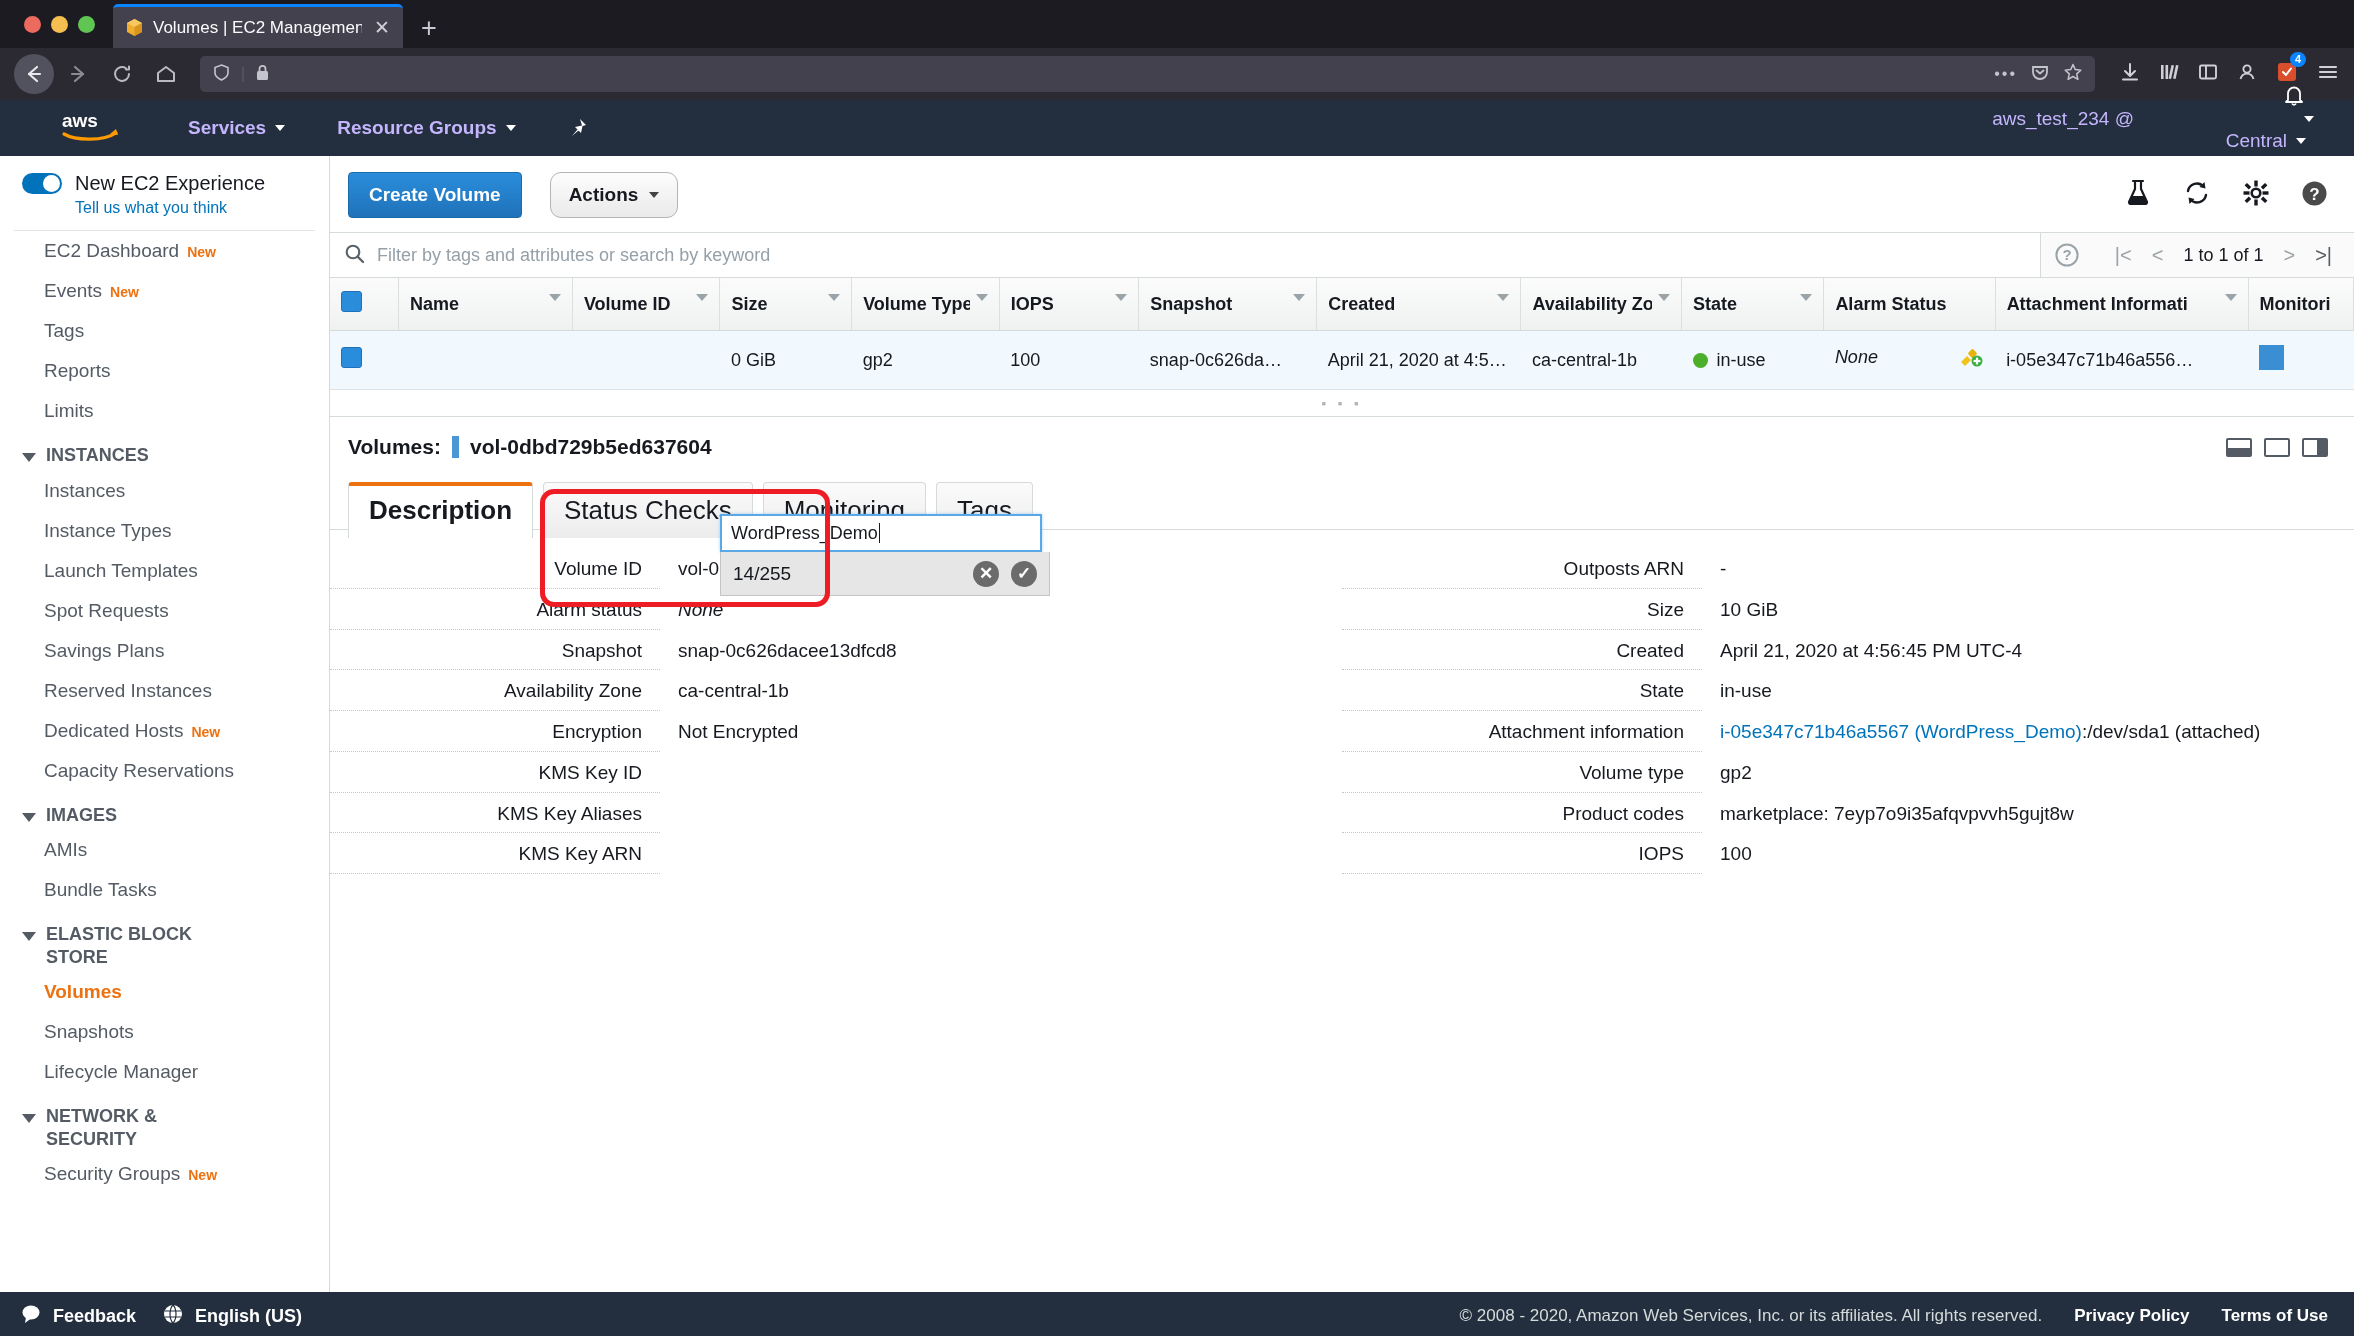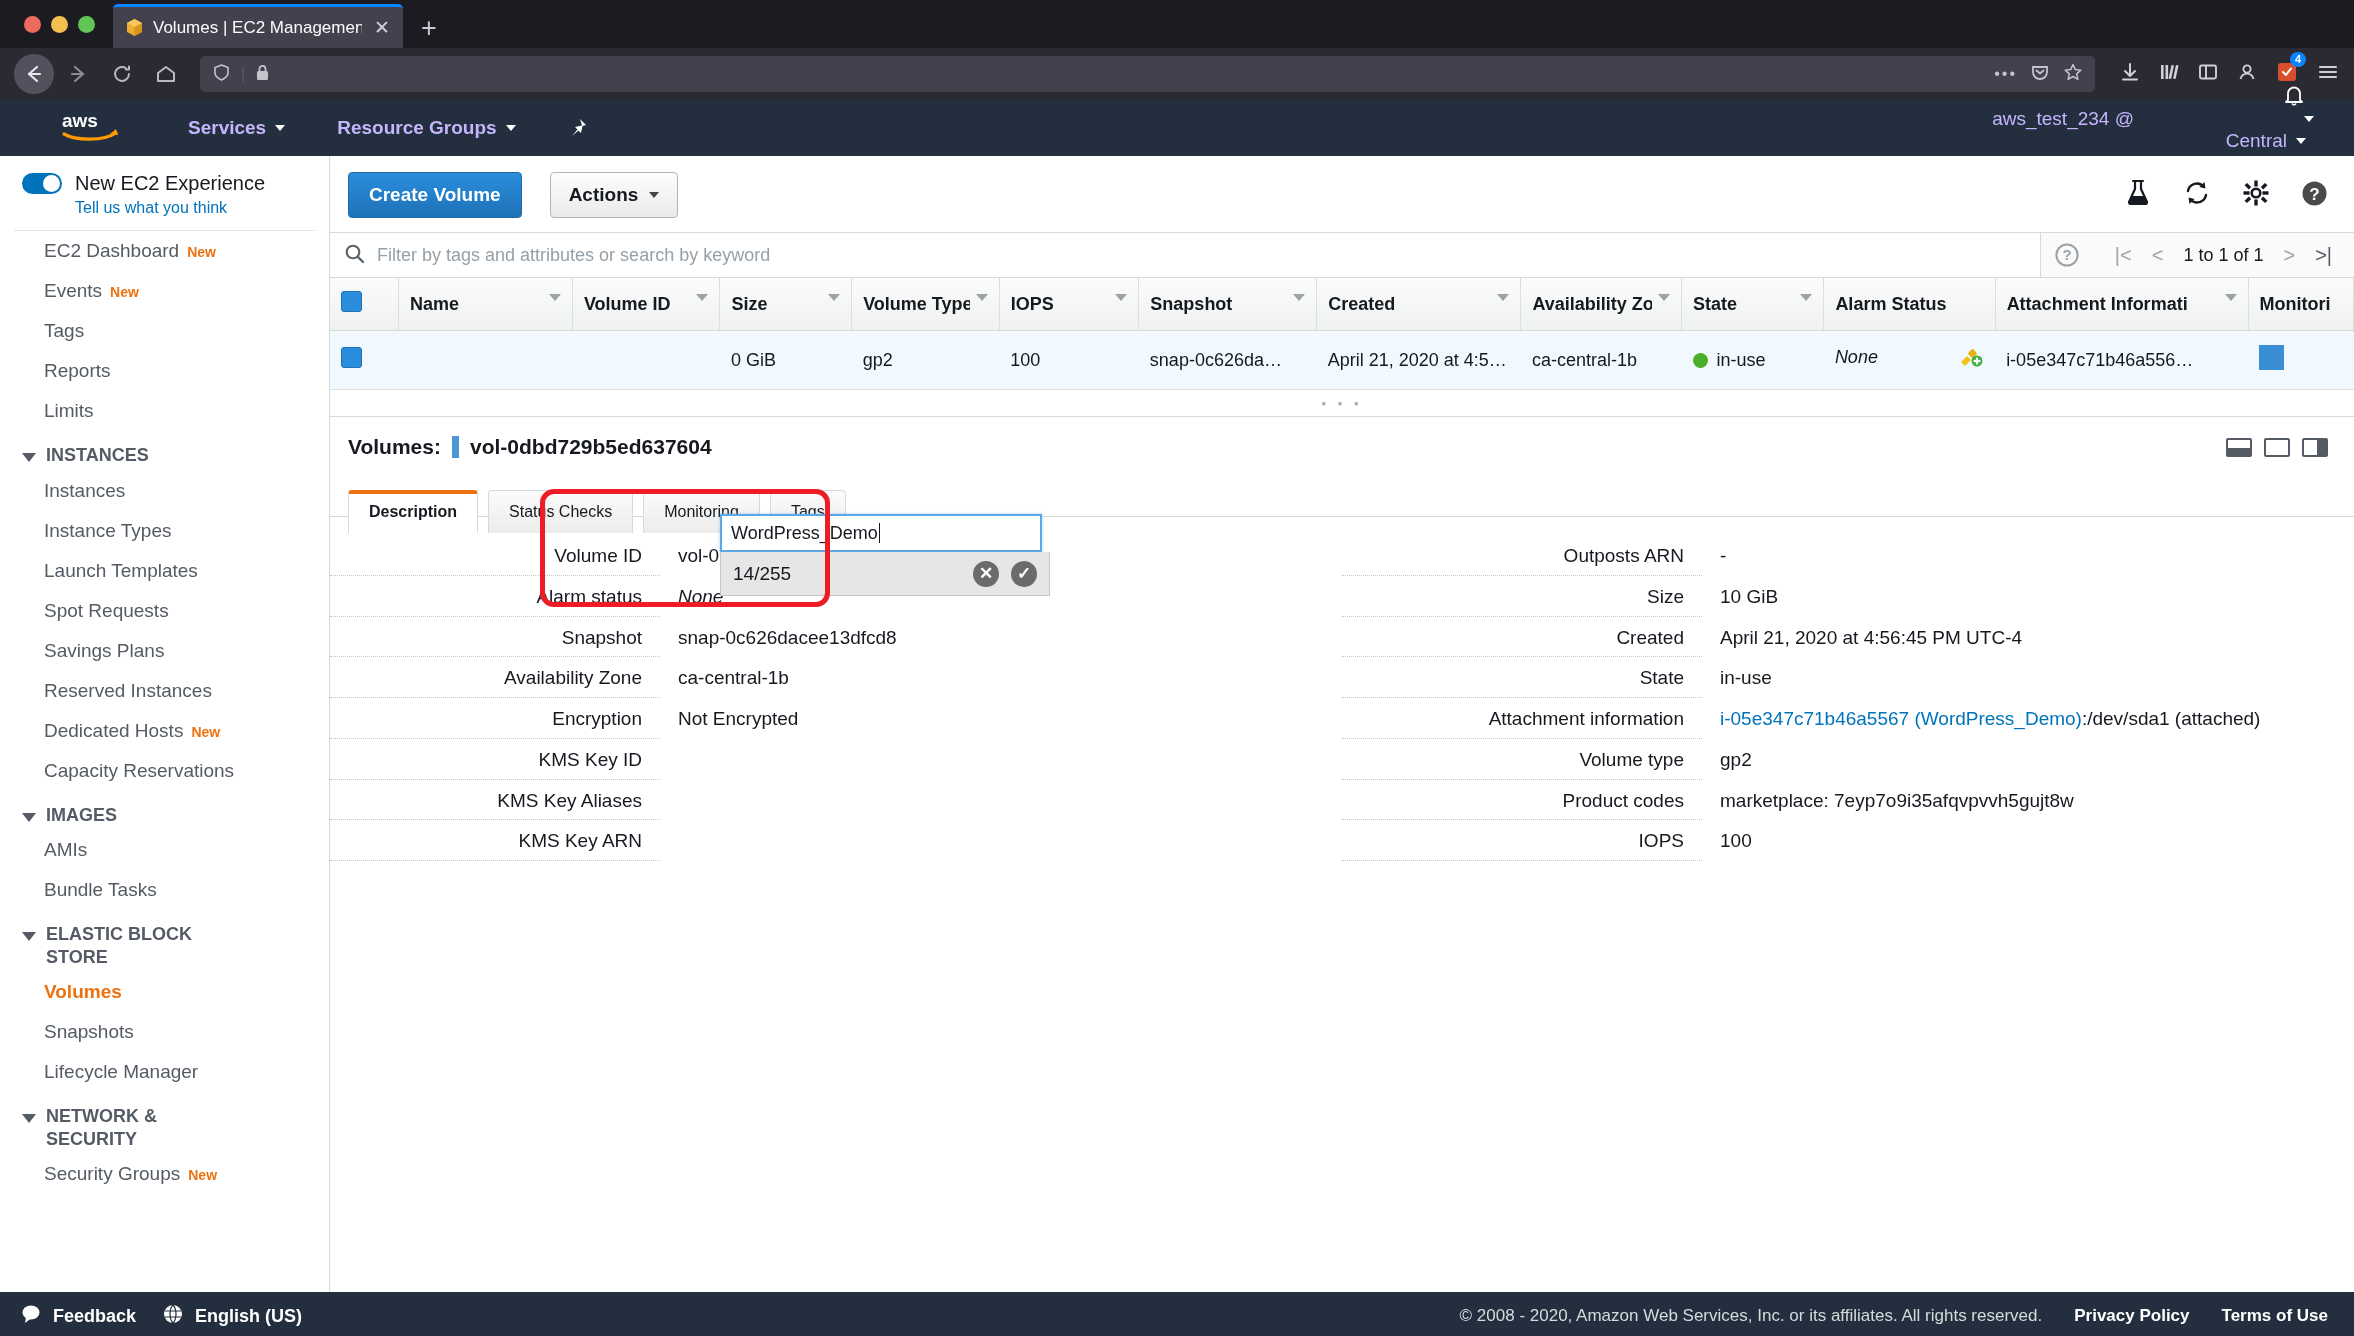--- a/index.html
+++ b/index.html
@@ -75,21 +75,21 @@
   .main { flex: 1; background: #fff; position: relative; overflow: hidden; }
 
   
   .toolbar { display: flex; align-items: center; gap: 28px; padding: 16px 0 14px 18px; }
   .btn-primary {
     background: linear-gradient(#2a8ddc,#1f72b8); border: 1px solid #1a6ba8; color: #fff;
     font-weight: 700; font-size: 19px; padding: 11px 20px; border-radius: 4px;
   }
   .btn-secondary {
     background: linear-gradient(#fdfdfd,#eaeaea); border: 1px solid #b5b5b5; color: #16191f;
-    font-weight: 700; font-size: 19px; padding: 11px 18px; border-radius: 4px;
+    font-weight: 700; font-size: 19px; padding: 11px 18px; border-radius: 11px;
     display: flex; align-items: center; gap: 11px;
   }
   .caret-dk { width: 0; height: 0; border-left: 5px solid transparent; border-right: 5px solid transparent; border-top: 6px solid #444; }
   .tb-icons { margin-left: auto; display: flex; align-items: center; gap: 32px; padding-right: 26px; }
 
   
   .filter-row { display: flex; align-items: stretch; border-top: 1px solid #d5dbdb; border-bottom: 1px solid #d5dbdb; background: #fafafa; }
   .filter-box { flex: 1; display: flex; align-items: center; gap: 12px; padding: 0 14px; height: 44px; background: #fff; border-right: 1px solid #d5dbdb; }
   .filter-ph { color: #96a0a8; font-size: 18px; }
   .filter-help { display: flex; align-items: center; padding: 0 14px; }
@@ -146,23 +146,23 @@
   .detail-head { display: flex; align-items: center; padding: 18px 26px 14px 18px; }
   .dh-title { font-size: 21px; font-weight: 700; color: #16191f; display: flex; align-items: center; gap: 11px; }
   .blue-bar { width: 7px; height: 22px; background: #4d96d6; display: inline-block; }
   .dh-icons { margin-left: auto; display: flex; gap: 12px; }
   .p-ico { width: 26px; height: 19px; border: 2px solid #545b64; border-radius: 2px; }
   .p-ico.b { border-bottom-width: 9px; }
   .p-ico.r { border-right-width: 11px; }
 
   .tabs { display: flex; gap: 10px; padding: 0 18px; border-bottom: 1px solid #d5dbdb; }
   .tabi {
-    padding: 12px 20px; font-size: 16px; background: linear-gradient(#fbfbfb,#ececec);
+    padding: 12px 20px; font-size: 26px; background: linear-gradient(#fbfbfb,#ececec);
     border: 1px solid #d5dbdb; border-bottom: none; border-radius: 4px 4px 0 0; color: #16191f;
-    position: relative; top: 17px;
+    position: relative; top: 9px;
   }
   .tabi.sel { background: #fff; border-top: 4px solid #ec7211; font-weight: 700; padding-top: 9px; }
 
   .det-cols { display: flex; padding: 22px 0 0 0; }
   .det-col { width: 50%; display: flex; flex-direction: column; }
   .det-row { display: flex; font-size: 19px; line-height: 1.25; margin-bottom: 4px; }
   .det-lbl {
     width: 330px; text-align: right; color: #16191f; padding: 5px 18px 7px 0;
     border-bottom: 1px dotted #c3c8cc; margin-right: 18px; white-space: nowrap;
   }

